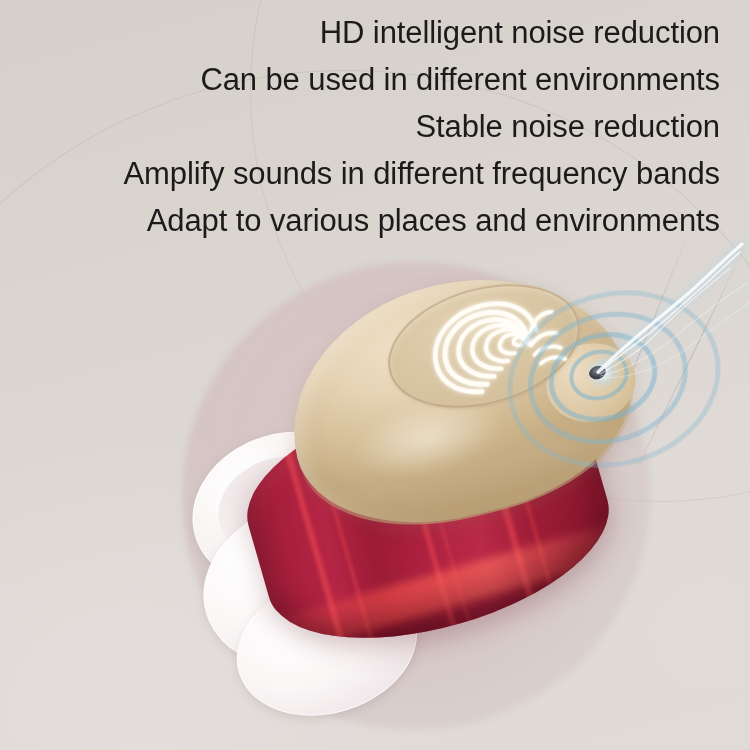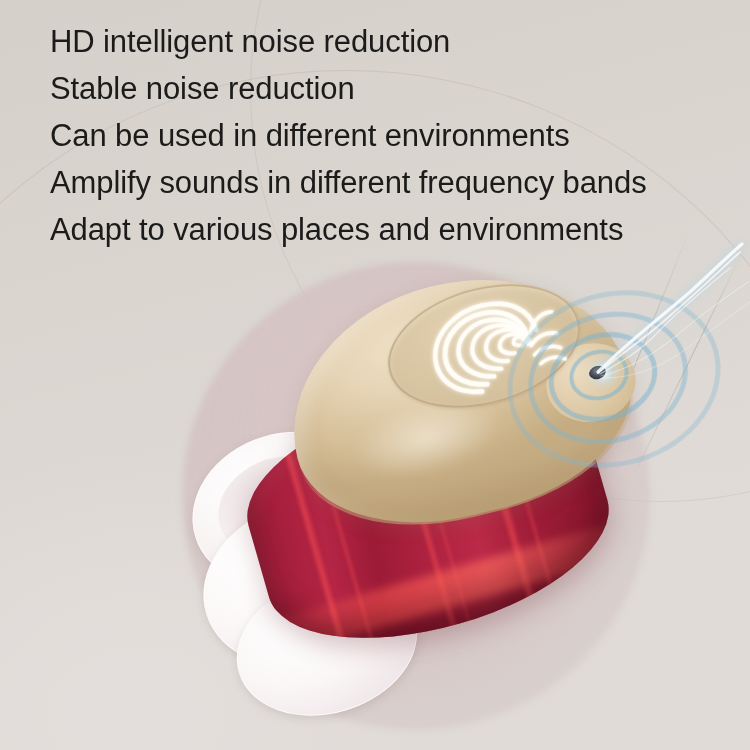--- a/index.html
+++ b/index.html
@@ -53,23 +53,24 @@
     background: linear-gradient(180deg, rgba(120,112,106,0) 0%, rgba(120,112,106,0.32) 40%, rgba(120,112,106,0.10) 100%);
     pointer-events: none;
   }
   .bg-diag.d1 { left: 690px; top: 228px; transform: rotate(22deg); transform-origin: top center; }
   .bg-diag.d2 { left: 742px; top: 252px; transform: rotate(26deg); transform-origin: top center; height: 240px; }
 
   
   .feature-list {
     position: absolute;
     left: 50px;
-    top: 18px;
+    top: 9px;
     width: 670px;
     z-index: 40;
+    text-align: right;
   }
   .feature-line {
     font-size: 31px;
     line-height: 47px;
     color: #1b1b1b;
     letter-spacing: -0.1px;
     white-space: nowrap;
     font-weight: 400;
   }
 
@@ -385,19 +386,19 @@
       <path d="M598 372 C 630 340 660 318 690 292 C 712 272 726 258 742 244" stroke-width="3.2" opacity="0.9"></path>
       <path d="M598 373 C 624 352 648 336 672 314 C 700 290 718 272 740 252" stroke-width="1.8" opacity="0.7"></path>
       <path d="M600 374 C 618 364 640 352 660 330 C 686 304 706 288 730 268" stroke-width="1.2" opacity="0.55"></path>
       <path d="M601 376 C 626 370 652 356 676 336 C 702 314 722 300 748 282" stroke-width="1" opacity="0.45"></path>
       <path d="M604 378 C 634 378 664 366 690 346 C 714 328 730 316 750 302" stroke-width="0.9" opacity="0.35"></path>
     </svg>
   </div>
 
   <div class="feature-list">
     <div class="feature-line">HD intelligent noise reduction</div>
+    <div class="feature-line">Can be used in different environments</div>
     <div class="feature-line">Stable noise reduction</div>
-    <div class="feature-line">Can be used in different environments</div>
     <div class="feature-line">Amplify sounds in different frequency bands</div>
     <div class="feature-line">Adapt to various places and environments</div>
   </div>
 
 </div>
 
 </body></html>

